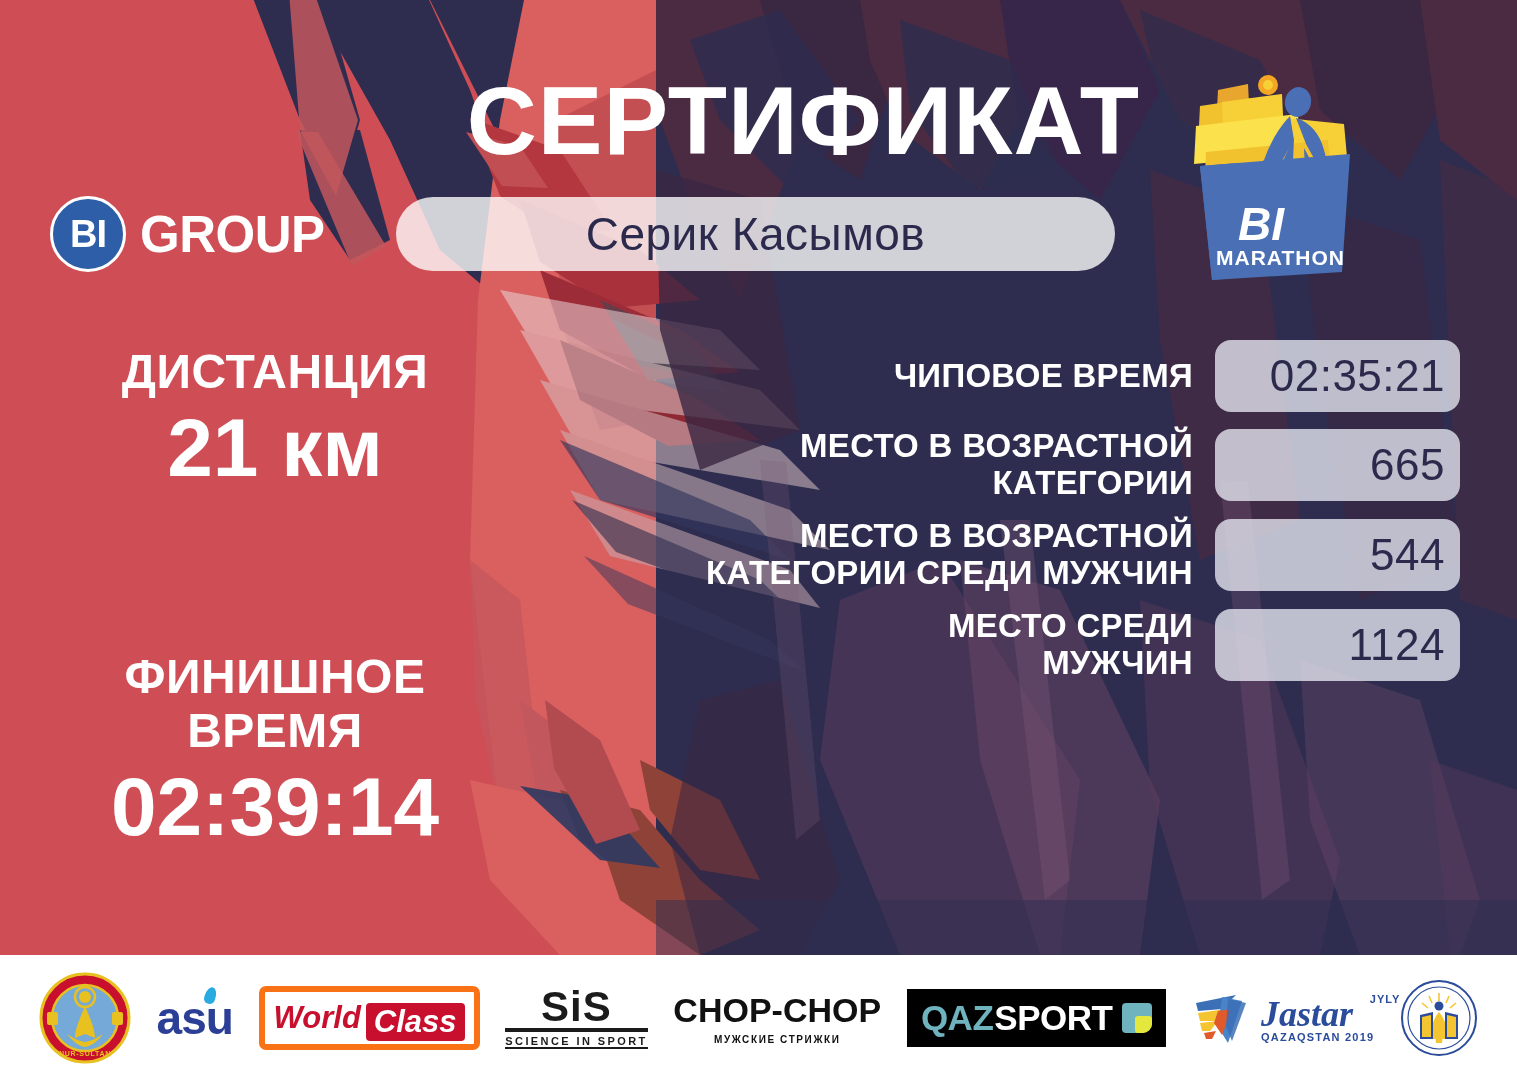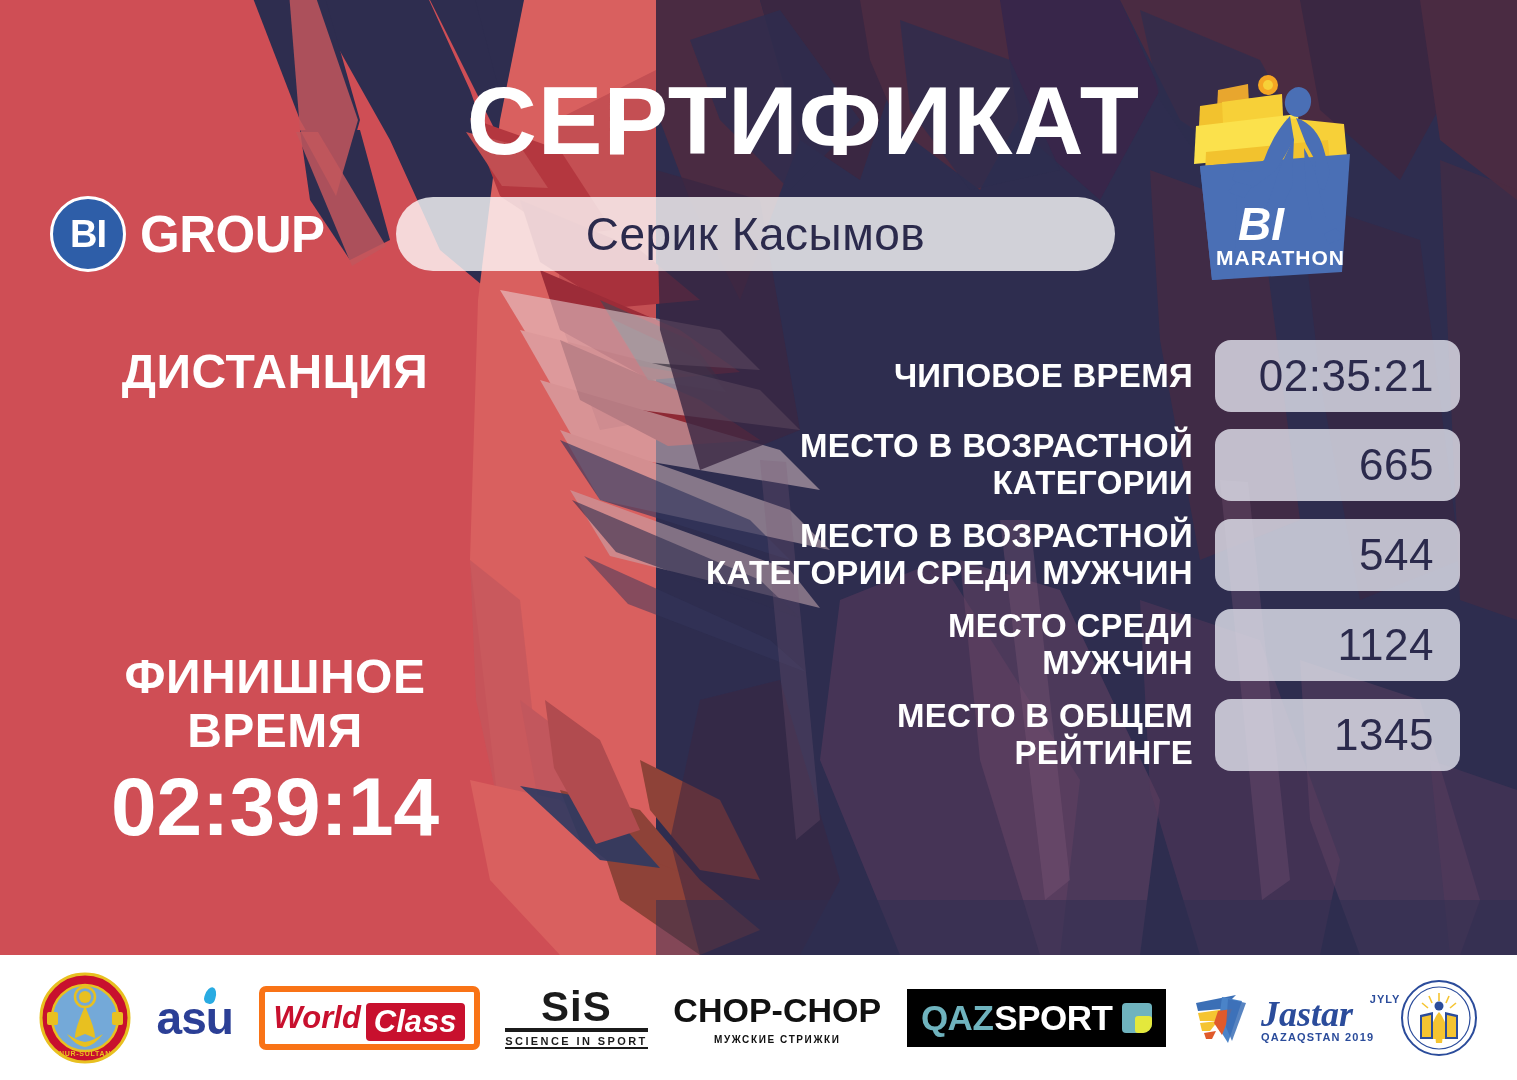--- a/index.html
+++ b/index.html
@@ -76,21 +76,21 @@
     flex:1;text-align:right;color:#ffffff;
     font-size:33px;font-weight:bold;line-height:1.12;
     letter-spacing:0.3px;padding-right:22px;
     white-space:pre-line;
   }
   .row .rvalue{
     width:245px;min-height:72px;box-sizing:border-box;
     border-radius:16px;
     background:rgba(226,228,238,0.80);
     display:flex;align-items:center;justify-content:flex-end;
-    padding:8px 26px 8px 26px;
+    padding:8px 15px 8px 26px;
     color:#2B2A4C;font-size:44px;letter-spacing:0.5px;
   }
 
   
   .footer{
     position:absolute;left:0;top:955px;width:1517px;height:125px;
     background:#ffffff;
     display:flex;align-items:center;justify-content:space-around;
     padding:0 26px;box-sizing:border-box;
   }
@@ -267,20 +267,21 @@
         <path d="M146 172 L158 166 L166 176 L150 182 Z"></path>
       </g>
 
       <text x="60" y="178" font-family="Liberation Sans, sans-serif" font-size="46" font-weight="bold" font-style="italic" fill="#ffffff">BI</text>
       <text x="38" y="203" font-family="Liberation Sans, sans-serif" font-size="21" font-weight="bold" letter-spacing="1" fill="#ffffff">MARATHON</text>
     </svg>
   </div>
 
   <div class="left-block" id="left-distance">
     <div class="lbl">ДИСТАНЦИЯ</div>
+    <div class="big">21 км</div>
   </div>
 
   <div class="left-block" id="left-finish">
     <div class="lbl" style="white-space:pre-line">ФИНИШНОЕ
 ВРЕМЯ</div>
     <div class="big">02:39:14</div>
   </div>
 
   <div class="rows">
     <div class="row">
@@ -294,25 +295,20 @@
     </div>
     <div class="row">
       <div class="rlabel">МЕСТО В ВОЗРАСТНОЙ
 КАТЕГОРИИ СРЕДИ МУЖЧИН</div>
       <div class="rvalue">544</div>
     </div>
     <div class="row">
       <div class="rlabel">МЕСТО СРЕДИ
 МУЖЧИН</div>
       <div class="rvalue">1124</div>
-    </div>
-    <div class="row">
-      <div class="rlabel">МЕСТО В ОБЩЕМ
-РЕЙТИНГЕ</div>
-      <div class="rvalue">1345</div>
     </div>
   </div>
 
   <div class="footer">
 
     <div class="sponsor">
       <svg width="92" height="92" viewBox="0 0 92 92" xmlns="http://www.w3.org/2000/svg">
         <circle cx="46" cy="46" r="44" fill="#C8102E"></circle>
         <circle cx="46" cy="46" r="44" fill="none" stroke="#E8C020" stroke-width="3"></circle>
         <circle cx="46" cy="46" r="33" fill="#74A9D8"></circle>

